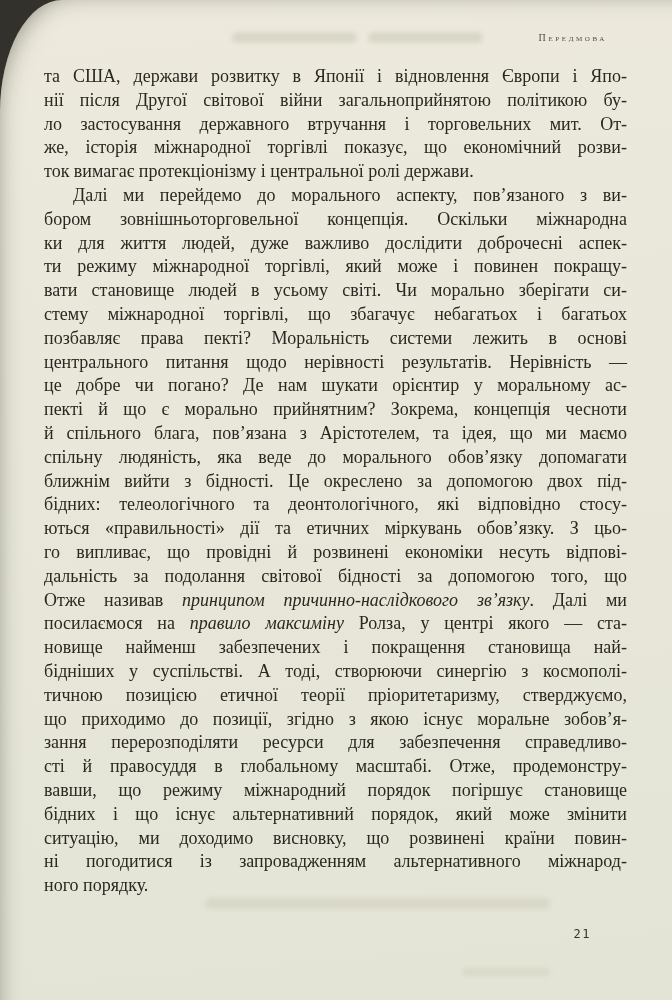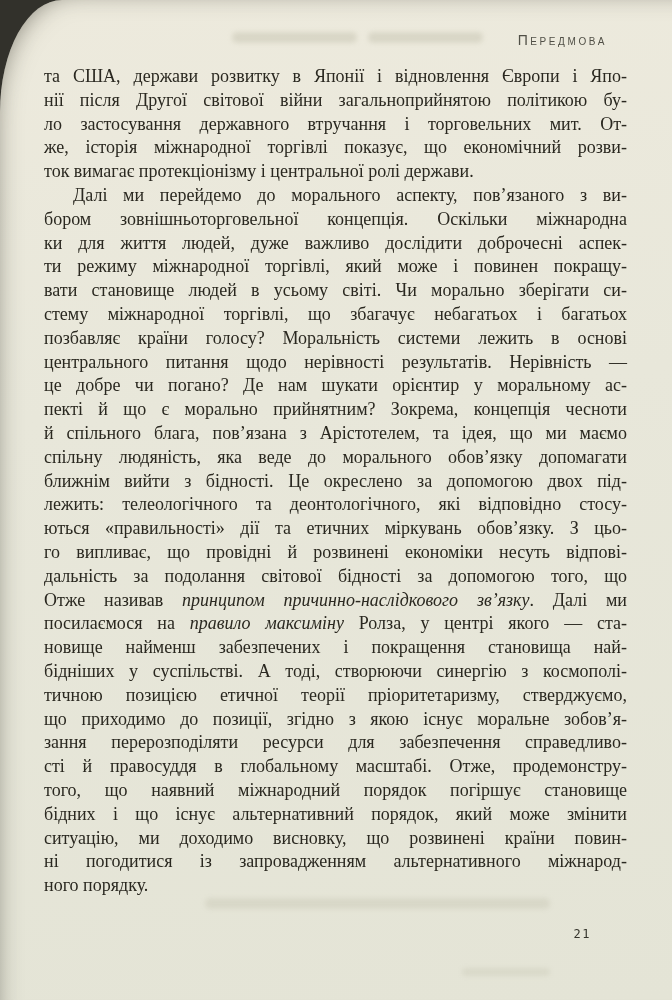--- a/index.html
+++ b/index.html
@@ -10,23 +10,23 @@
     overflow:hidden;position:relative;
   }
   .page{
     position:absolute;inset:0;
     background:linear-gradient(175deg,#edeadd 0%,#e8e7da 40%,#e4e4d6 100%);
     border-top-left-radius:62px 112px;   
     box-shadow:inset 14px 10px 24px -18px rgba(60,58,48,.55);
   }
   .running-head{
     position:absolute;top:32px;right:65px;
-    font-family:Liberation Sans, sans-serif;
+    font-family:Liberation Serif, serif;
     font-variant-caps:small-caps;
-    font-size:14px;letter-spacing:2.6px;
+    font-size:10px;letter-spacing:2.6px;
     color:#504f46;
   }
   .body-text{
     position:absolute;top:65px;left:44px;width:583px;
     font-size:18px;line-height:23.8px;color:#2a2820;
   }
   .line{text-align:justify;text-align-last:justify;}
   .line.indent{text-indent:29px;}
   .line.para-end{text-align-last:left;}
   .italic{font-style:italic;}
@@ -63,40 +63,40 @@
       <div class="line"><span>нії після Другої світової війни загальноприйнятою політикою бу-</span></div>
       <div class="line"><span>ло застосування державного втручання і торговельних мит. От-</span></div>
       <div class="line"><span>же, історія міжнародної торгівлі показує, що економічний розви-</span></div>
       <div class="line para-end"><span>ток вимагає протекціонізму і центральної ролі держави.</span></div>
       <div class="line indent"><span>Далі ми перейдемо до морального аспекту, пов’язаного з ви-</span></div>
       <div class="line"><span>бором зовнішньоторговельної концепція. Оскільки міжнародна</span></div>
       <div class="line"><span>ки для життя людей, дуже важливо дослідити доброчесні аспек-</span></div>
       <div class="line"><span>ти режиму міжнародної торгівлі, який може і повинен покращу-</span></div>
       <div class="line"><span>вати становище людей в усьому світі. Чи морально зберігати си-</span></div>
       <div class="line"><span>стему міжнародної торгівлі, що збагачує небагатьох і багатьох</span></div>
-      <div class="line"><span>позбавляє країни голосу? Моральність системи лежить в основі</span></div>
+      <div class="line"><span>позбавляє права пекті? Моральність системи лежить в основі</span></div>
       <div class="line"><span>центрального питання щодо нерівності результатів. Нерівність —</span></div>
       <div class="line"><span>це добре чи погано? Де нам шукати орієнтир у моральному ас-</span></div>
       <div class="line"><span>пекті й що є морально прийнятним? Зокрема, концепція чесноти</span></div>
       <div class="line"><span>й спільного блага, пов’язана з Арістотелем, та ідея, що ми маємо</span></div>
       <div class="line"><span>спільну людяність, яка веде до морального обов’язку допомагати</span></div>
       <div class="line"><span>ближнім вийти з бідності. Це окреслено за допомогою двох під-</span></div>
-      <div class="line"><span>лежить: телеологічного та деонтологічного, які відповідно стосу-</span></div>
+      <div class="line"><span>бідних: телеологічного та деонтологічного, які відповідно стосу-</span></div>
       <div class="line"><span>ються «правильності» дії та етичних міркувань обов’язку. З цьо-</span></div>
       <div class="line"><span>го випливає, що провідні й розвинені економіки несуть відпові-</span></div>
       <div class="line"><span>дальність за подолання світової бідності за допомогою того, що</span></div>
       <div class="line"><span>Отже називав </span><span class="italic">принципом причинно-наслідкового зв’язку</span><span>. Далі ми</span></div>
       <div class="line"><span>посилаємося на </span><span class="italic">правило максиміну</span><span> Ролза, у центрі якого — ста-</span></div>
       <div class="line"><span>новище найменш забезпечених і покращення становища най-</span></div>
       <div class="line"><span>бідніших у суспільстві. А тоді, створюючи синергію з космополі-</span></div>
       <div class="line"><span>тичною позицією етичної теорії пріоритетаризму, стверджуємо,</span></div>
       <div class="line"><span>що приходимо до позиції, згідно з якою існує моральне зобов’я-</span></div>
       <div class="line"><span>зання перерозподіляти ресурси для забезпечення справедливо-</span></div>
       <div class="line"><span>сті й правосуддя в глобальному масштабі. Отже, продемонстру-</span></div>
-      <div class="line"><span>того, що наявний міжнародний порядок погіршує становище</span></div>
+      <div class="line"><span>вавши, що режиму міжнародний порядок погіршує становище</span></div>
       <div class="line"><span>бідних і що існує альтернативний порядок, який може змінити</span></div>
       <div class="line"><span>ситуацію, ми доходимо висновку, що розвинені країни повин-</span></div>
       <div class="line"><span>ні погодитися із запровадженням альтернативного міжнарод-</span></div>
       <div class="line para-end"><span>ного порядку.</span></div>
     </div>
 
   <div class="page-number">21</div>
 </div>
 
 </body></html>

